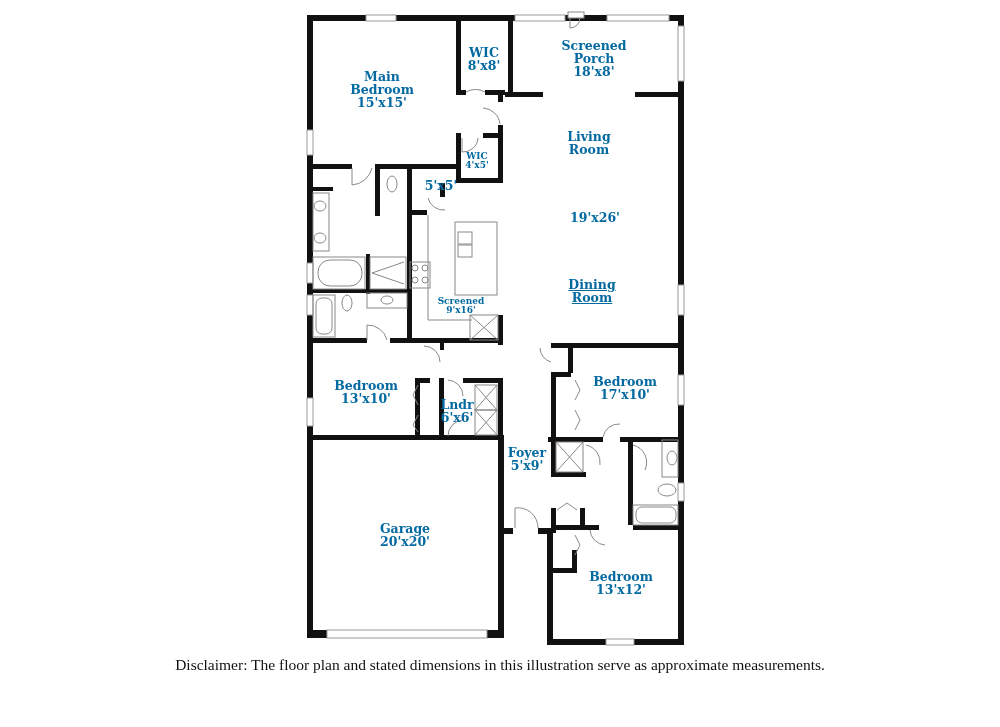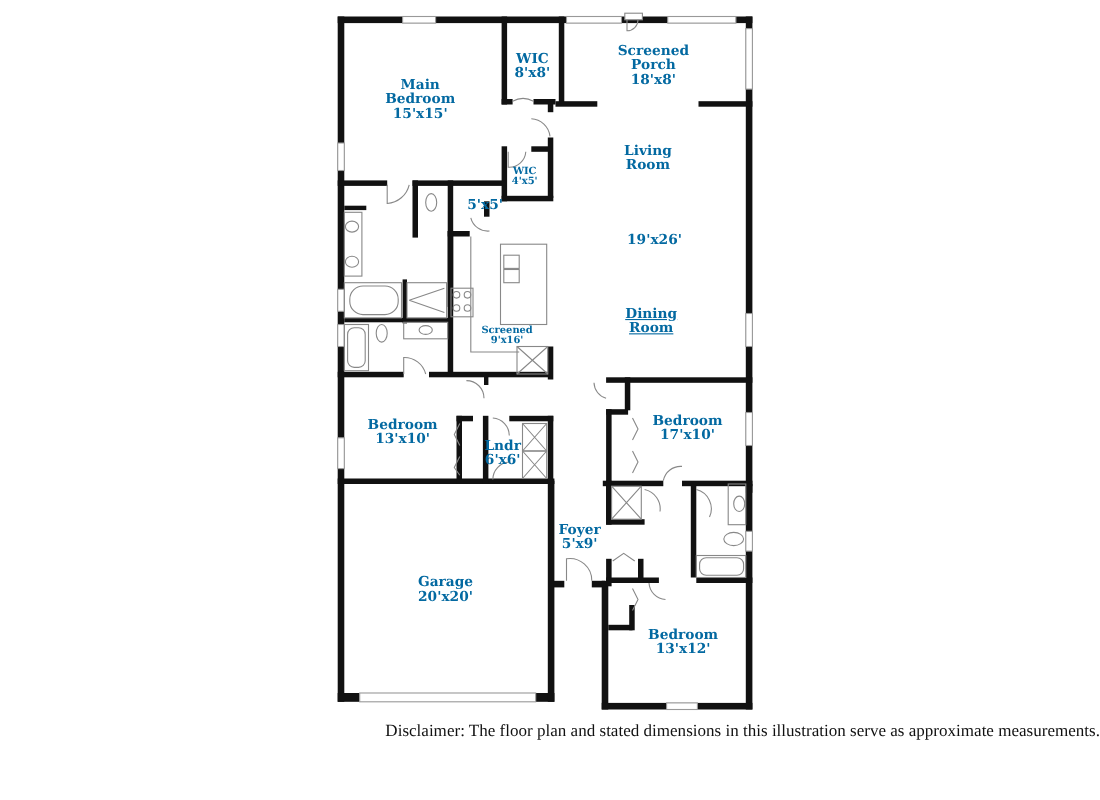--- a/index.html
+++ b/index.html
@@ -3,21 +3,21 @@
 <meta charset="utf-8">
 <style>
   html, body { margin: 0; padding: 0; background: #ffffff; }
   body { width: 1000px; height: 727px; position: relative; overflow: hidden; font-family: "DejaVu Serif", serif; }
   #plan { position: absolute; left: 0; top: 0; width: 1000px; height: 650px; }
   .label { position: absolute; text-align: center; font-family: "DejaVu Serif", serif; font-weight: bold; color: #0369a1; line-height: 1.05; transform: translateX(-50%); white-space: nowrap; }
   .label.lg { font-size: 12.5px; }
   .label.sm { font-size: 9px; }
   .label span { display: block; }
   #disclaimer { position: absolute; left: 0; top: 655px; width: 1000px; text-align: center; font-family: "Liberation Serif", serif; font-size: 15.5px; color: #111; line-height: 20px; }
-  #disclaimer div { display: block; text-align: right; }
+  #disclaimer div { display: block; }
 </style>
 </head>
 <body>
 
 <svg id="plan" viewBox="0 0 1000 650" xmlns="http://www.w3.org/2000/svg">
   <g fill="#111">
 
     <rect x="307" y="15" width="377" height="6"></rect>
 
     <rect x="307" y="15" width="6" height="623"></rect>
@@ -231,21 +231,21 @@
   <span>13'x10'</span>
 </div>
 <div class="label lg" style="left:457px; top:398px;">
   <span>Lndr</span>
   <span>6'x6'</span>
 </div>
 <div class="label lg" style="left:625px; top:375px;">
   <span>Bedroom</span>
   <span>17'x10'</span>
 </div>
-<div class="label lg" style="left:527px; top:474px;">
+<div class="label lg" style="left:527px; top:446px;">
   <span>Foyer</span>
   <span>5'x9'</span>
 </div>
 <div class="label lg" style="left:405px; top:522px;">
   <span>Garage</span>
   <span>20'x20'</span>
 </div>
 <div class="label lg" style="left:621px; top:570px;">
   <span>Bedroom</span>
   <span>13'x12'</span>

